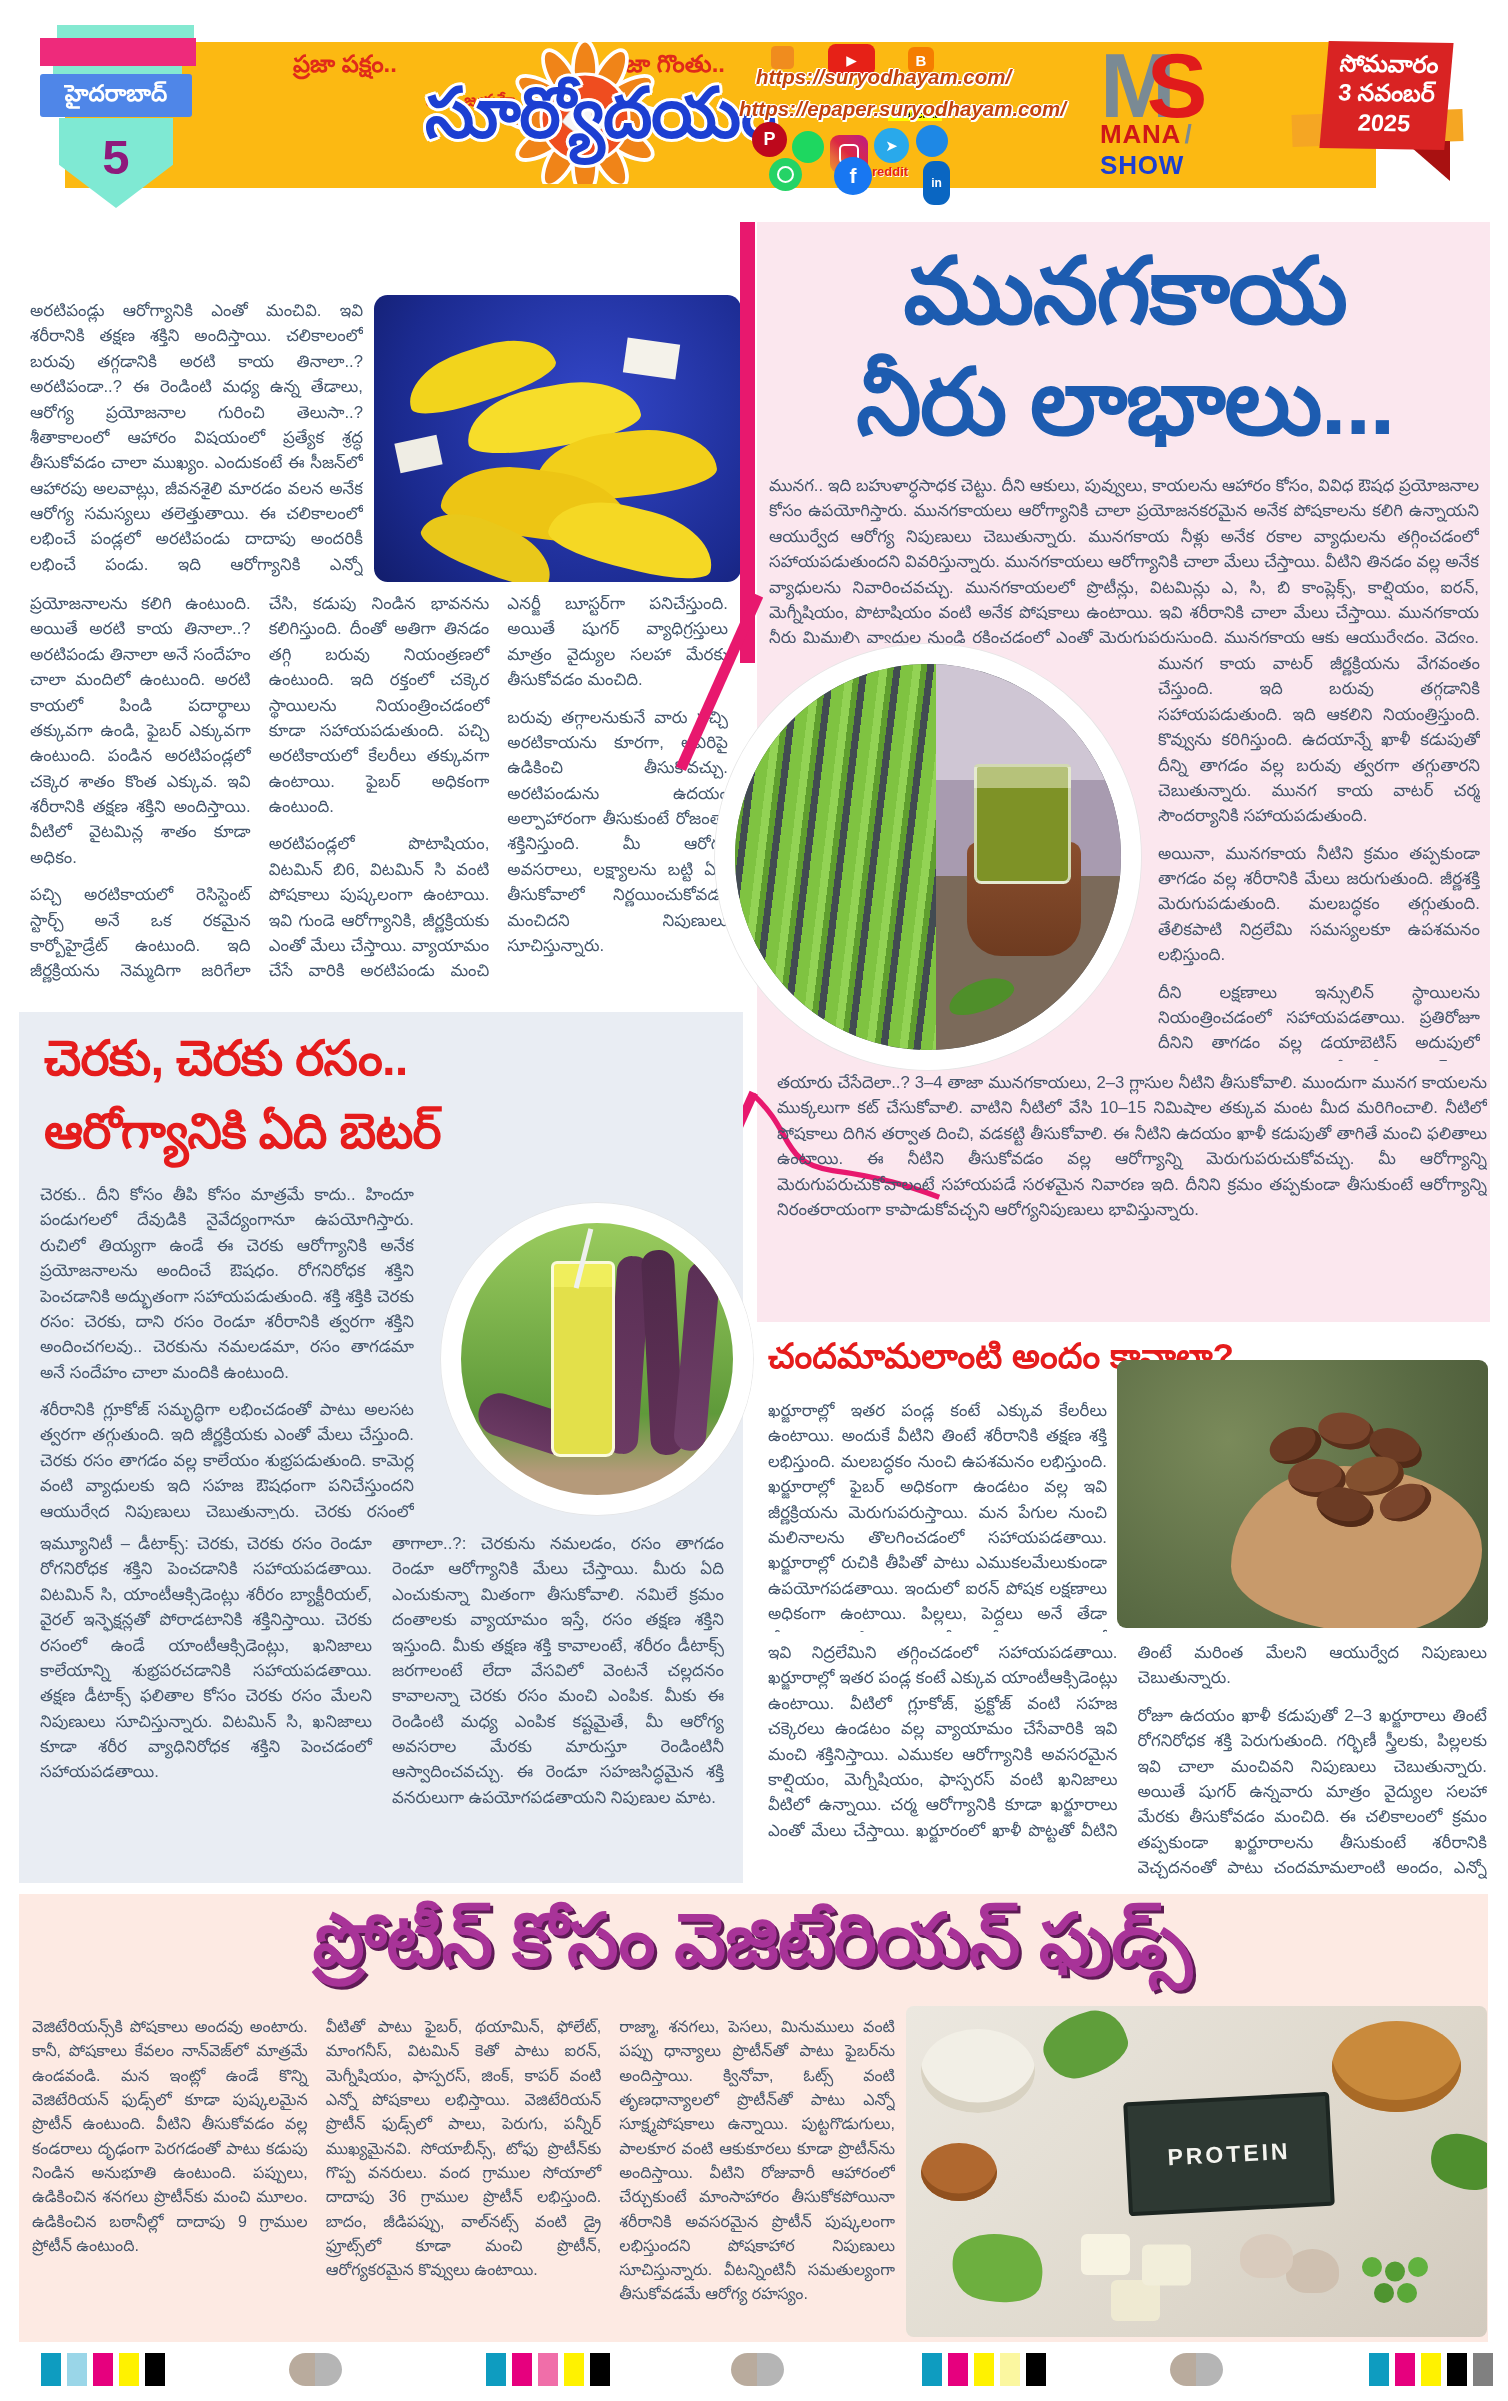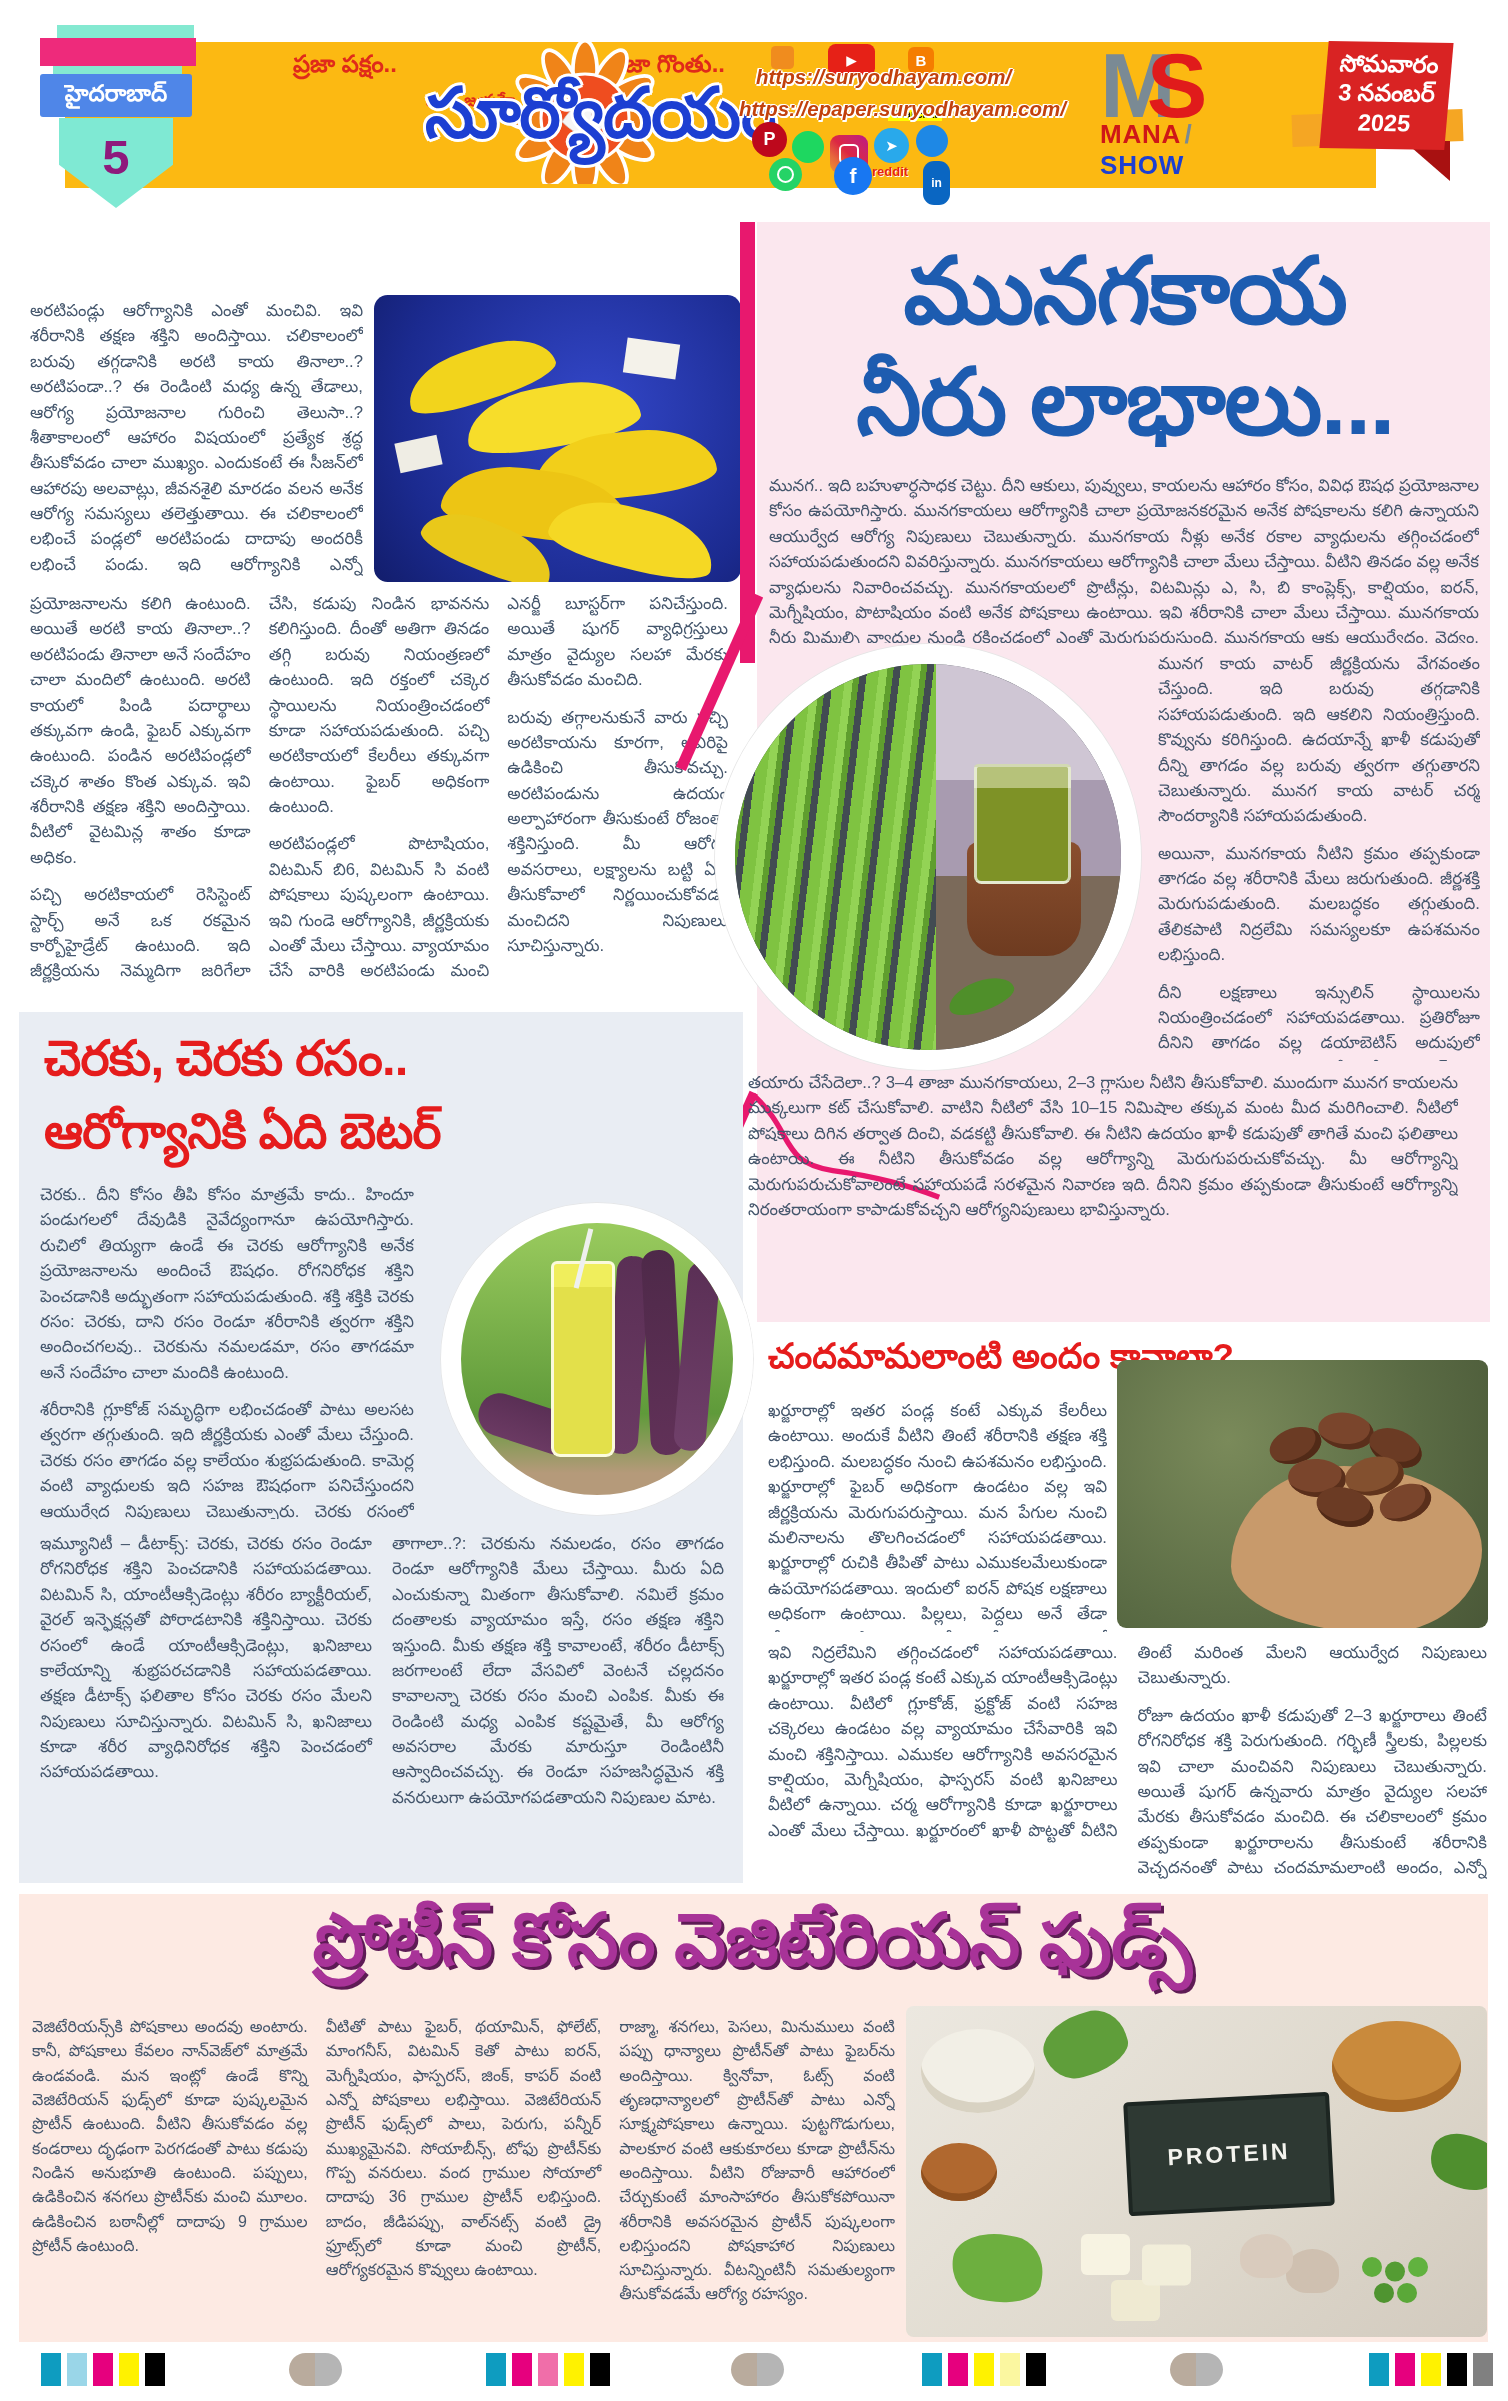--- a/index.html
+++ b/index.html
@@ -198,21 +198,21 @@
     <div class="abs" style="left:60%;top:46%;width:114px;height:114px;background:linear-gradient(#8a4f2e,#6e3b20);border-radius:10% 10% 30% 30%;"></div>
     <div class="abs" style="left:62%;top:26%;width:91px;height:114px;background:linear-gradient(#b6c27a 0 18%,#7e9226 18% 100%);border:3.8px solid rgba(255,255,255,.65);border-radius:4.6px 4.6px 7.6px 7.6px;"></div>
     <div class="abs" style="left:55%;top:82%;width:68px;height:30px;background:#4f8f2a;border-radius:50% 50% 50% 50%/60% 60% 40% 40%;transform:rotate(-20deg);"></div>
   </div>
 
   <div class="abs bodytext" style="left:1158px;top:651px;width:322px;height:410px;overflow:hidden;">
       <p class="para">మునగ కాయ వాటర్ జీర్ణక్రియను వేగవంతం చేస్తుంది. ఇది బరువు తగ్గడానికి సహాయపడుతుంది. ఇది ఆకలిని నియంత్రిస్తుంది. కొవ్వును కరిగిస్తుంది. ఉదయాన్నే ఖాళీ కడుపుతో దీన్ని తాగడం వల్ల బరువు త్వరగా తగ్గుతారని చెబుతున్నారు. మునగ కాయ వాటర్ చర్మ సౌందర్యానికి సహాయపడుతుంది.</p>
       <p class="para">అయినా, మునగకాయ నీటిని క్రమం తప్పకుండా తాగడం వల్ల శరీరానికి మేలు జరుగుతుంది. జీర్ణశక్తి మెరుగుపడుతుంది. మలబద్ధకం తగ్గుతుంది. తేలికపాటి నిద్రలేమి సమస్యలకూ ఉపశమనం లభిస్తుంది.</p>
       <p class="para">దీని లక్షణాలు ఇన్సులిన్ స్థాయిలను నియంత్రించడంలో సహాయపడతాయి. ప్రతిరోజూ దీనిని తాగడం వల్ల డయాబెటిస్ అదుపులో ఉంటుంది. మునగకాయ నీటిలో విటమిన్ సి, యాంటీఆక్సిడెంట్లు పుష్కలం. ఇవి జుట్టు రాలడాన్ని తగ్గించి, కురుల పెరుగుదలను ప్రోత్సహిస్తాయి. జుట్టు మూలాలను బలంగా మారుస్తాయి.</p>
     </div>
-  <div class="abs bodytext" style="left:748px;top:1070px;width:710px;height:242px;overflow:hidden;">
+  <div class="abs bodytext" style="left:777px;top:1070px;width:710px;height:242px;overflow:hidden;">
       <p class="para">తయారు చేసేదెలా..? 3–4 తాజా మునగకాయలు, 2–3 గ్లాసుల నీటిని తీసుకోవాలి. ముందుగా మునగ కాయలను ముక్కలుగా కట్ చేసుకోవాలి. వాటిని నీటిలో వేసి 10–15 నిమిషాల తక్కువ మంట మీద మరిగించాలి. నీటిలో పోషకాలు దిగిన తర్వాత దించి, వడకట్టి తీసుకోవాలి. ఈ నీటిని ఉదయం ఖాళీ కడుపుతో తాగితే మంచి ఫలితాలు ఉంటాయి. ఈ నీటిని తీసుకోవడం వల్ల ఆరోగ్యాన్ని మెరుగుపరుచుకోవచ్చు. మీ ఆరోగ్యాన్ని మెరుగుపరుచుకోవాలంటే సహాయపడే సరళమైన నివారణ ఇది. దీనిని క్రమం తప్పకుండా తీసుకుంటే ఆరోగ్యాన్ని నిరంతరాయంగా కాపాడుకోవచ్చని ఆరోగ్యనిపుణులు భావిస్తున్నారు.</p>
     </div>
 
   <div class="abs gray-block" style="left:19px;top:1012px;width:724px;height:871px;"></div>
   <div class="abs headline-red" style="left:44px;top:1027px;width:669px;">చెరకు, చెరకు రసం..</div>
   <div class="abs headline-red" style="left:44px;top:1100px;width:669px;">ఆరోగ్యానికి ఏది బెటర్</div>
 
   <div class="abs bodytext" style="left:40px;top:1182px;width:374px;height:337px;overflow:hidden;">
       <p class="para">చెరకు.. దీని కోసం తీపి కోసం మాత్రమే కాదు.. హిందూ పండుగలలో దేవుడికి నైవేద్యంగానూ ఉపయోగిస్తారు. రుచిలో తియ్యగా ఉండే ఈ చెరకు ఆరోగ్యానికి అనేక ప్రయోజనాలను అందించే ఔషధం. రోగనిరోధక శక్తిని పెంచడానికి అద్భుతంగా సహాయపడుతుంది. శక్తి శక్తికి చెరకు రసం: చెరకు, దాని రసం రెండూ శరీరానికి త్వరగా శక్తిని అందించగలవు.. చెరకును నమలడమా, రసం తాగడమా అనే సందేహం చాలా మందికి ఉంటుంది.</p>
       <p class="para">శరీరానికి గ్లూకోజ్ సమృద్ధిగా లభించడంతో పాటు అలసట త్వరగా తగ్గుతుంది. ఇది జీర్ణక్రియకు ఎంతో మేలు చేస్తుంది. చెరకు రసం తాగడం వల్ల కాలేయం శుభ్రపడుతుంది. కామెర్ల వంటి వ్యాధులకు ఇది సహజ ఔషధంగా పనిచేస్తుందని ఆయుర్వేద నిపుణులు చెబుతున్నారు. చెరకు రసంలో కాల్షియం, పొటాషియం, ఐరన్, మెగ్నీషియం వంటి ఖనిజాలు పుష్కలంగా ఉంటాయి. చెరకు రసం కూడా శక్తినిచ్చే మేలు చేస్తుంది. కానీ నములడంలో పోలిస్తే రసంలో ఫైబర్ శాతం తక్కువ. చెరకు నమలడం వల్ల దంతాలు శుభ్రపడతాయి. దంతాలు, చిగుళ్లకు బలం: ఇందులో ఎముకలను బలోపేతం చేసే కాల్షియం, ఫాస్పరస్ వంటి మినరల్స్ ఉంటాయి. చెరకు నములడం దంత ఆరోగ్యానికి దీర్ఘకాలిక ప్రయోజనాలను అందిస్తుంది.</p>

